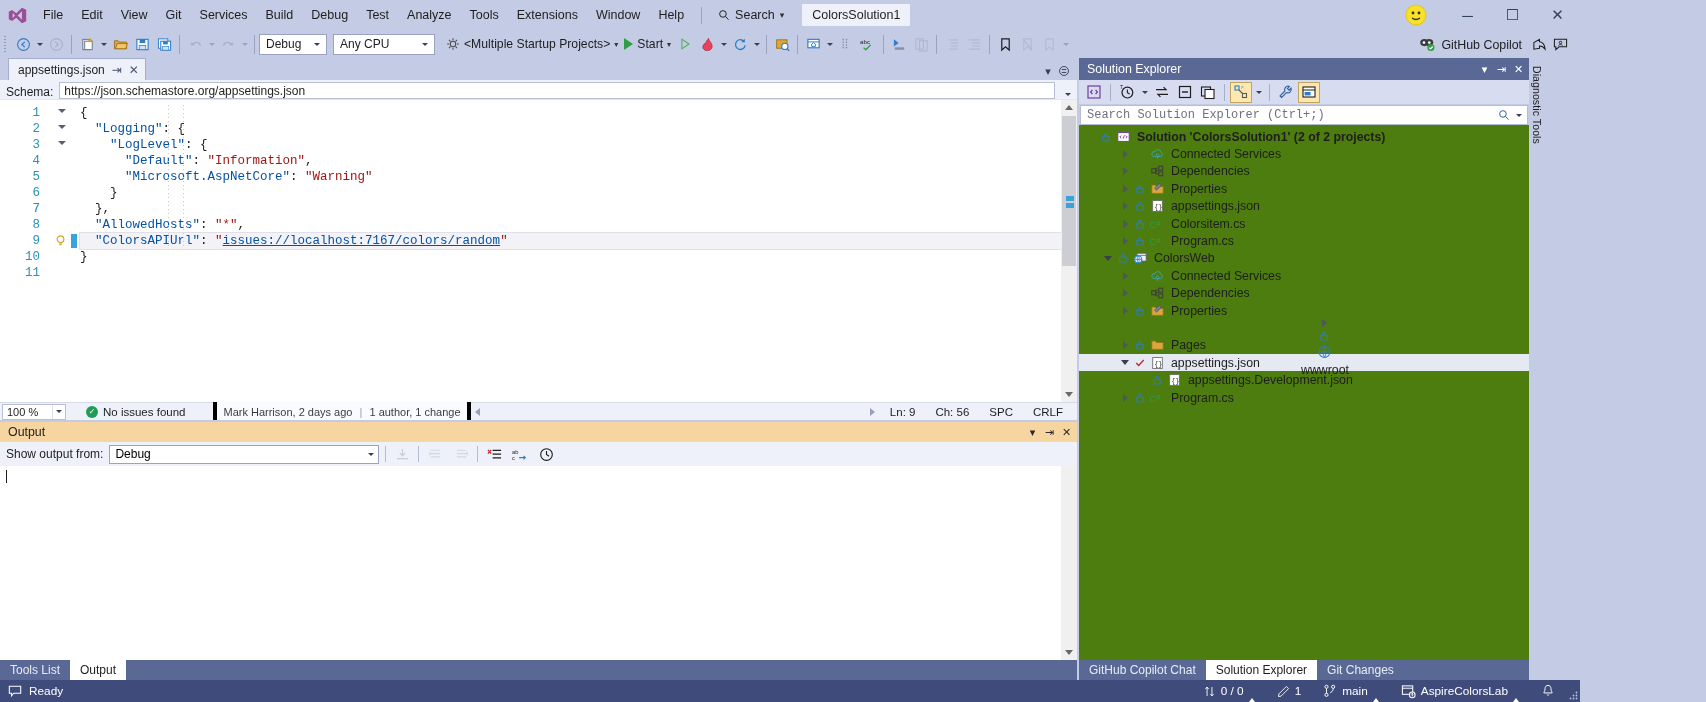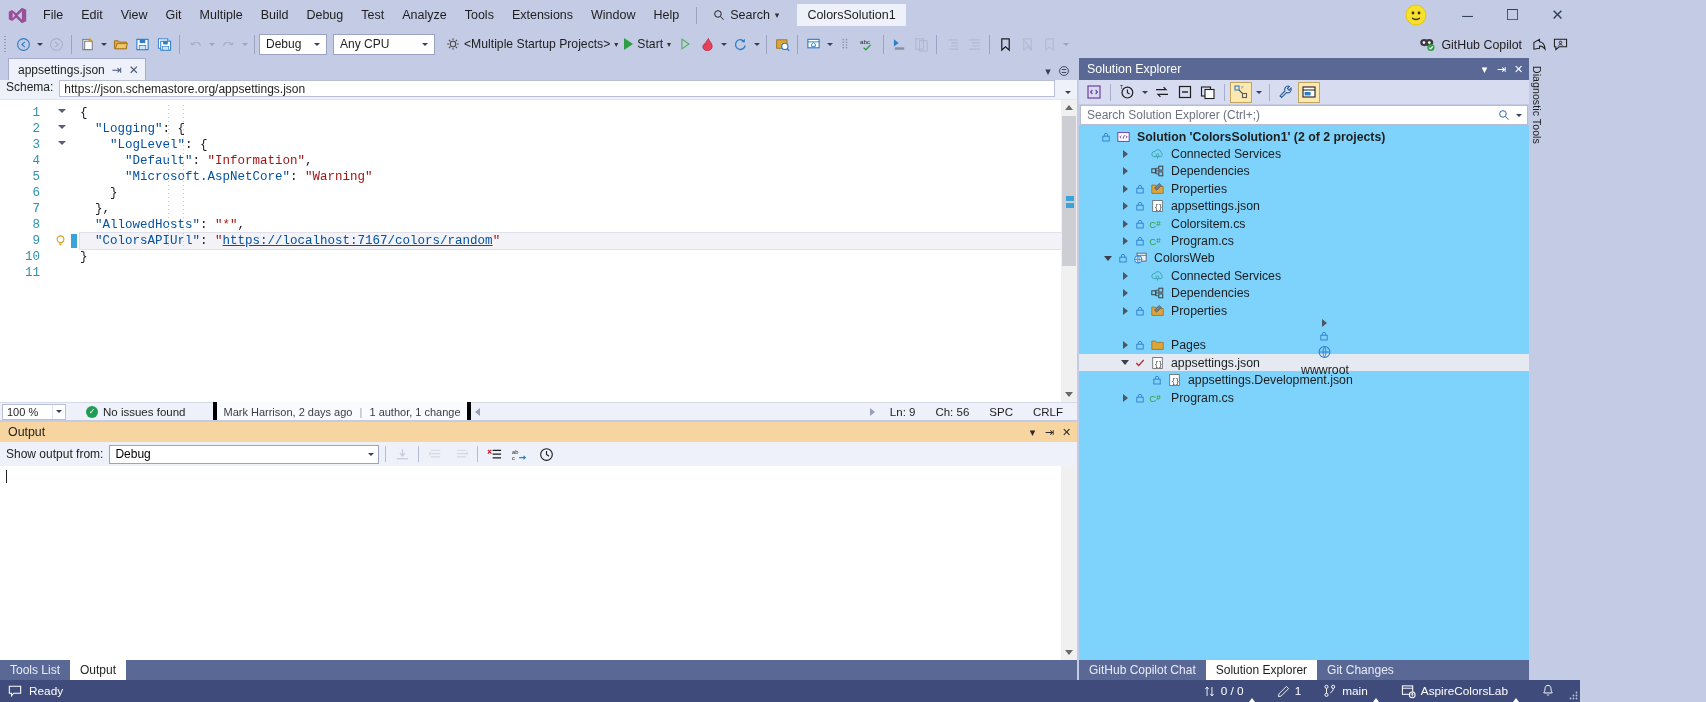--- a/index.html
+++ b/index.html
@@ -80,21 +80,21 @@
   .doc-tab { height:22px; background:#eef1fa; display:flex; align-items:center; gap:7px;
              padding:0 6px 0 9px; font-size:12px; color:#1e1e1e; border-top:1px solid #a6aed0;
              border-left:1px solid #a6aed0; border-right:1px solid #a6aed0; cursor:default; }
   .doc-tab .pin { color:#4a5577; font-size:12px; }
   .doc-tab .x { color:#4a5577; font-size:12px; }
   .tabs-right { margin-left:auto; display:flex; align-items:center; gap:2px; padding:0 6px 2px 0; }
   .tabs-right .ic { width:14px;height:14px;display:flex;align-items:center;justify-content:center;
                     color:#33425b; font-size:11px; cursor:default; }
 
   
-  .schema-bar { height:20px; background:#eef1fa; display:flex; align-items:flex-start;
+  .schema-bar { height:20px; background:#eef1fa; display:flex; align-items:flex-end;
                 padding:0 2px 0 6px; gap:6px; border-bottom:1px solid #e3e6f2; }
   .schema-label { font-size:12px; color:#1e1e1e; white-space:nowrap; }
   .schema-input { flex:1; height:17px; background:#fff; border:1px solid #b8bed4;
                   font-size:12px; color:#1e1e1e; padding:0 4px; line-height:15px;
                   font-family:"Liberation Sans", sans-serif; }
   .schema-arrow { width:14px; height:17px; display:flex; align-items:flex-end;
                   justify-content:center; padding-bottom:3px; }
   .schema-arrow::after{content:"";border-left:3.2px solid transparent;border-right:3.2px solid transparent;
                      border-top:3.6px solid #33425b;}
 
@@ -204,25 +204,25 @@
            cursor:default; border:1px solid transparent; }
   .se-ic.sel { background:#fde9b0; border:1px solid #c0a460; }
   .se-sep { width:1px; height:17px; background:#a6aecc; margin:0 4px; }
   .se-caret { width:11px; height:21px; display:flex; align-items:center; justify-content:center;
               cursor:default; }
   .se-caret::after{content:"";border-left:3.2px solid transparent;border-right:3.2px solid transparent;
       border-top:3.6px solid #33425b;}
   .se-search { height:20px; background:#fff; border:1px solid #b6bcd2; margin:1px 1px 0 1px;
                display:flex; align-items:center; padding:0 2px 0 6px; flex:none; }
   .se-search input { border:0; outline:0; flex:1; font-size:12px; color:#1e1e1e;
-                     font-family:Liberation Sans, sans-serif; background:transparent; }
+                     font-family:Liberation Mono, monospace; background:transparent; }
   .se-search input::placeholder { color:#6e7280; }
   .se-search .sic { width:18px; display:flex; align-items:center; justify-content:center;
                     color:#33425b; }
-  .se-tree { flex:1; background:#7dd3fc; overflow:hidden; padding-top:3px; font-size:12.3px;
+  .se-tree { flex:1; background:#4d7c0f; overflow:hidden; padding-top:3px; font-size:12.3px;
              position:relative; min-height:0;text-align:right; }
   .tr { height:17.4px; display:flex; align-items:center; gap:4px; white-space:nowrap;
         color:#1e1e1e; cursor:default; }
   .tr.sel { background:#e4e9f2; }
   .tr .exp { width:12px; display:flex; align-items:center; justify-content:center; }
   .tr .exp.closed::after { content:""; border-top:4px solid transparent;
       border-bottom:4px solid transparent; border-left:5px solid #4f5563; }
   .tr .exp.open::after { content:""; border-left:4px solid transparent;
       border-right:4px solid transparent; border-top:5px solid #3a3f4b; }
   .tr .lock { width:10px; color:#2b7ec9; font-size:10px; display:flex;
@@ -254,21 +254,21 @@
     <div class="vs-logo">
       <svg viewBox="0 0 24 24">
           <path d="M17.6 2.2 23 4.6v14.8l-5.4 2.4-7.2-7-5.3 4.1L1 16.6V7.4l4.1-2.3 5.3 4.1zM5.9 8.6v6.8l2.9-3.4zm11.7-1.9-5.4 5.3 5.4 5.3z" fill="#9b4f96"></path>
         </svg>
     </div>
     <div class="menu">
       <div class="menu-item">File</div>
       <div class="menu-item">Edit</div>
       <div class="menu-item">View</div>
       <div class="menu-item">Git</div>
-      <div class="menu-item">Multiple</div>
+      <div class="menu-item">Services</div>
       <div class="menu-item">Build</div>
       <div class="menu-item">Debug</div>
       <div class="menu-item">Test</div>
       <div class="menu-item">Analyze</div>
       <div class="menu-item">Tools</div>
       <div class="menu-item">Extensions</div>
       <div class="menu-item">Window</div>
       <div class="menu-item">Help</div>
     </div>
     <div class="menu-sep"></div>
@@ -586,21 +586,21 @@
             </div>
           <div class="code" id="code-lines">
               <div class="ln"><span class="k-pun">{</span></div>
               <div class="ln"><span class="k-pun">  </span><span class="k-key">"Logging"</span><span class="k-pun">: {</span></div>
               <div class="ln"><span class="k-pun">    </span><span class="k-key">"LogLevel"</span><span class="k-pun">: {</span></div>
               <div class="ln"><span class="k-pun">      </span><span class="k-key">"Default"</span><span class="k-pun">: </span><span class="k-str">"Information"</span><span class="k-pun">,</span></div>
               <div class="ln"><span class="k-pun">      </span><span class="k-key">"Microsoft.AspNetCore"</span><span class="k-pun">: </span><span class="k-str">"Warning"</span></div>
               <div class="ln"><span class="k-pun">    }</span></div>
               <div class="ln"><span class="k-pun">  },</span></div>
               <div class="ln"><span class="k-pun">  </span><span class="k-key">"AllowedHosts"</span><span class="k-pun">: </span><span class="k-str">"*"</span><span class="k-pun">,</span></div>
-              <div class="ln cur"><span class="k-pun">  </span><span class="k-key">"ColorsAPIUrl"</span><span class="k-pun">: </span><span class="k-str">"</span><span class="k-link">https://localhost:7167/colors/random</span><span class="k-str">"</span></div>
+              <div class="ln cur"><span class="k-pun">  </span><span class="k-key">"ColorsAPIUrl"</span><span class="k-pun">: </span><span class="k-str">"</span><span class="k-link">issues://localhost:7167/colors/random</span><span class="k-str">"</span></div>
               <div class="ln"><span class="k-pun">}</span></div>
               <div class="ln">&nbsp;</div>
               <div class="guide" style="left: 88px; top: 5px; height: 144px;"></div>
               <div class="guide" style="left: 103px; top: 5px; height: 144px;"></div>
             </div>
         </div>
         <div class="editor-vscroll">
           <div class="vs-arrow-up"></div>
           <div class="vs-thumb"></div>
           <div class="bluemark">

